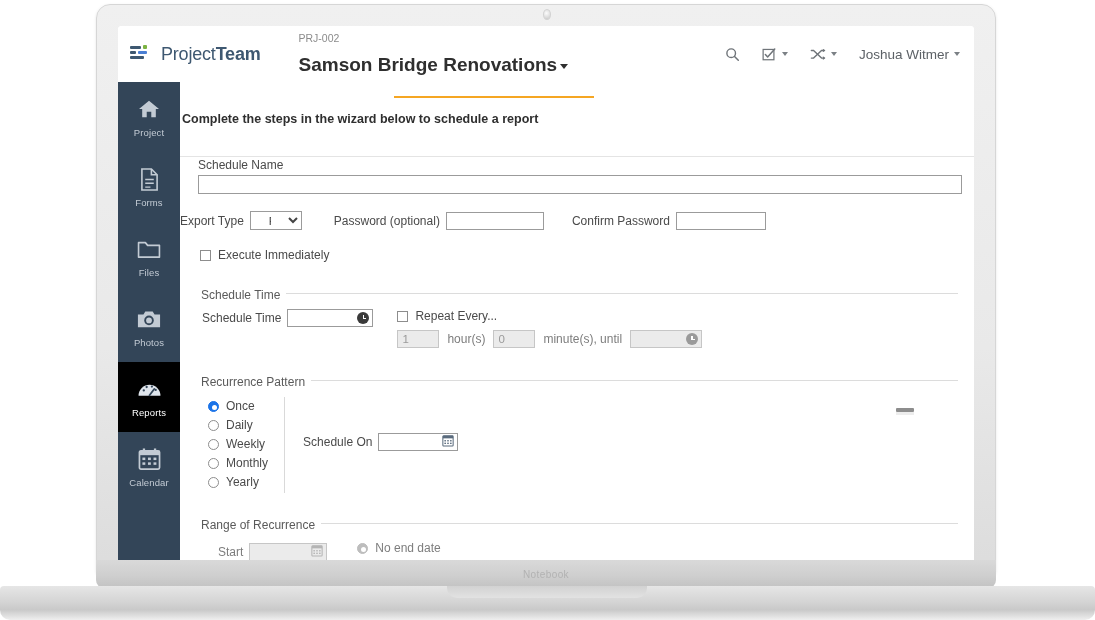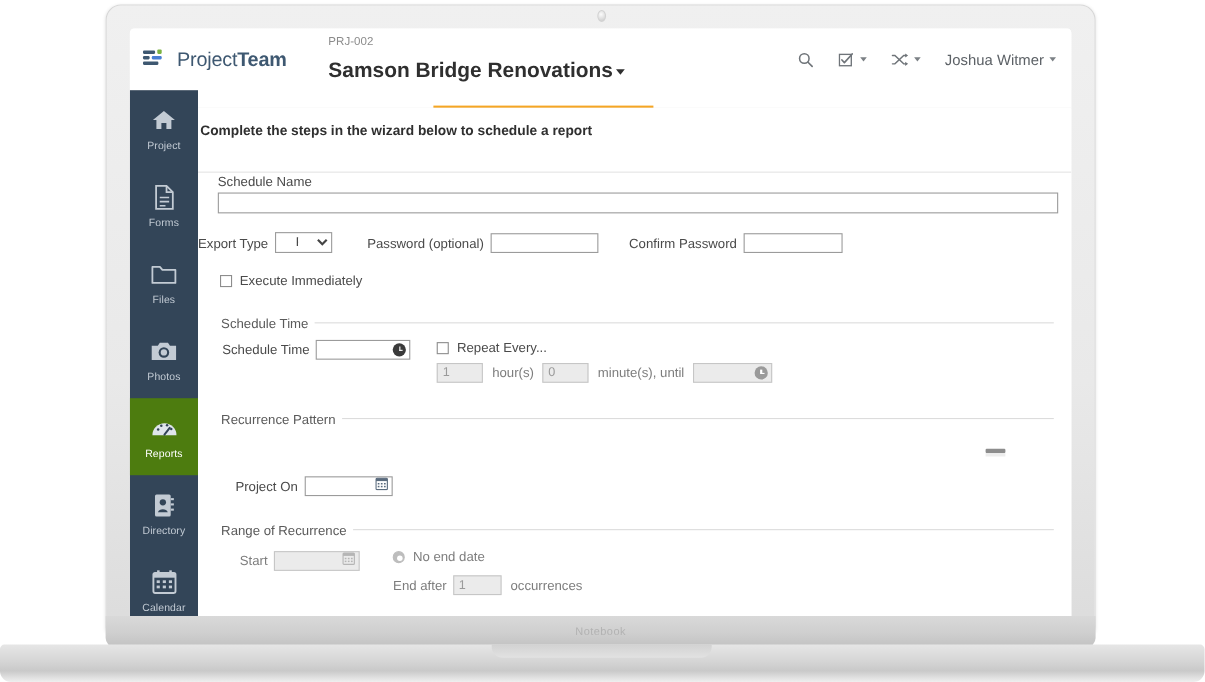--- a/index.html
+++ b/index.html
@@ -108,21 +108,21 @@
   
   #sidebar {
     position: absolute; left: 0; top: 56px; width: 62px; height: 486px;
     background: #334558;
   }
   .side-item {
     height: 70px; display: flex; flex-direction: column;
     align-items: center; justify-content: center; cursor: pointer;
     color: #c3cbd4;
   }
-  .side-item.active { background: #4d7c0f; }
+  .side-item.active { background: #000000; }
   .side-icon { height: 26px; display: flex; align-items: center; justify-content: center; margin-bottom: 5px; }
   .side-label { font-size: 9.5px; letter-spacing: .1px; }
   .side-item.active .side-label { color: #fff; }
 
   
   #content {
     position: absolute; left: 62px; top: 72px; width: 794px; height: 470px;
     background: #fff; overflow: hidden;
   }
   #wizard-title {
@@ -347,33 +347,20 @@
               <circle cx="7" cy="12" r="1.2" fill="#334558"></circle>
               <circle cx="10" cy="8.4" r="1.2" fill="#334558"></circle>
               <circle cx="15.5" cy="8" r="1.2" fill="#334558"></circle>
               <circle cx="19.5" cy="11.5" r="1.2" fill="#334558"></circle>
               <path d="M13 17 L18 10.5" stroke="#334558" stroke-width="1.9" stroke-linecap="round"></path>
             </svg>
           </span>
           <span class="side-label">Reports</span>
         </div>
 
-        <div class="side-item">
-          <span class="side-icon">
-            <svg width="20" height="23" viewBox="0 0 21 24">
-              <rect x="2" y="1.5" width="15" height="21" rx="1.5" fill="#c3cbd4"></rect>
-              <circle cx="9.5" cy="9" r="3" fill="#334558"></circle>
-              <path d="M4.8 18.5 C5.6 14.6 13.4 14.6 14.2 18.5 Z" fill="#334558"></path>
-              <rect x="17" y="5" width="3" height="2" fill="#c3cbd4"></rect>
-              <rect x="17" y="10" width="3" height="2" fill="#c3cbd4"></rect>
-              <rect x="17" y="15" width="3" height="2" fill="#c3cbd4"></rect>
-            </svg>
-          </span>
-          <span class="side-label">Directory</span>
-        </div>
 
         <div class="side-item">
           <span class="side-icon">
             <svg width="23" height="22" viewBox="0 0 24 23">
               <rect x="1.5" y="3" width="21" height="19" rx="1.5" fill="none" stroke="#c3cbd4" stroke-width="1.8"></rect>
               <rect x="1.5" y="3" width="21" height="4.5" fill="#c3cbd4"></rect>
               <rect x="5" y="0.5" width="2.4" height="4" fill="#c3cbd4"></rect>
               <rect x="16.6" y="0.5" width="2.4" height="4" fill="#c3cbd4"></rect>
               <g fill="#c3cbd4">
                 <rect x="4.6" y="10" width="3" height="2.6"></rect>
@@ -451,23 +438,45 @@
             <div class="fset-line"></div>
             <div class="fset-tick"></div>
             <span class="fset-legend">Recurrence Pattern</span>
 
             <div id="collapse-btn">
                 <i></i>
                 <u></u>
               </div>
 
             <div class="row" style="margin-top:7px; align-items:flex-start;">
+              <div style="border-right:1px solid #d9d9d9; padding:0 16px 4px 12px;">
+                <div class="row" style="margin-top:2px;">
+                  <span class="rad checked"></span>
+                  <span class="lbl">Once</span>
+                </div>
+                <div class="row" style="margin-top:5px;">
+                  <span class="rad"></span>
+                  <span class="lbl">Daily</span>
+                </div>
+                <div class="row" style="margin-top:5px;">
+                  <span class="rad"></span>
+                  <span class="lbl">Weekly</span>
+                </div>
+                <div class="row" style="margin-top:5px;">
+                  <span class="rad"></span>
+                  <span class="lbl">Monthly</span>
+                </div>
+                <div class="row" style="margin-top:5px;">
+                  <span class="rad"></span>
+                  <span class="lbl">Yearly</span>
+                </div>
+              </div>
 
               <div class="row" style="margin-left:18px; margin-top:36px;">
-                <span class="lbl">Project On</span>
+                <span class="lbl">Schedule On</span>
                 <span class="fld-wrap" style="margin-left:6px;">
                   <input class="tb" type="text" style="width: 80px; padding-right: 18px;" value="">
                   <span class="fld-ico">
                     <svg class="cal-ico" viewBox="0 0 14 15">
                       <rect x="1" y="2" width="12" height="12" rx="1" fill="none" stroke="#5a6b7d" stroke-width="1.2"></rect>
                       <rect x="1" y="2" width="12" height="3" fill="#5a6b7d"></rect>
                       <g fill="#5a6b7d">
                         <rect x="2.8" y="7" width="1.8" height="1.6"></rect>
                         <rect x="6.1" y="7" width="1.8" height="1.6"></rect>
                         <rect x="9.4" y="7" width="1.8" height="1.6"></rect>

